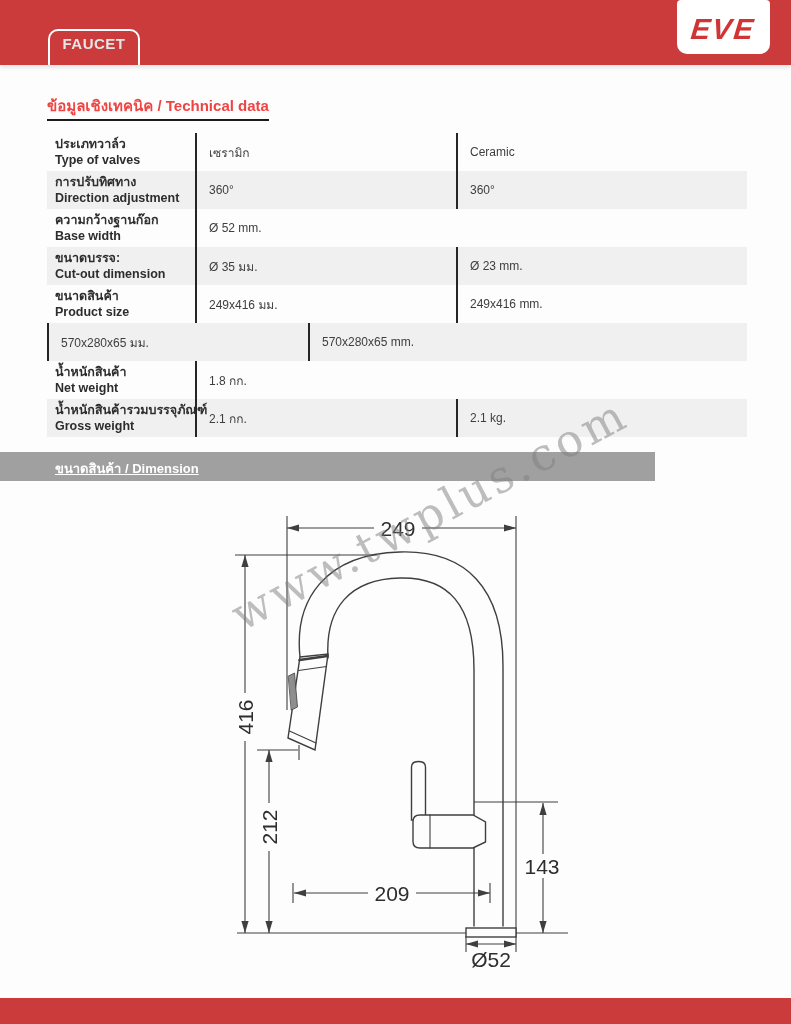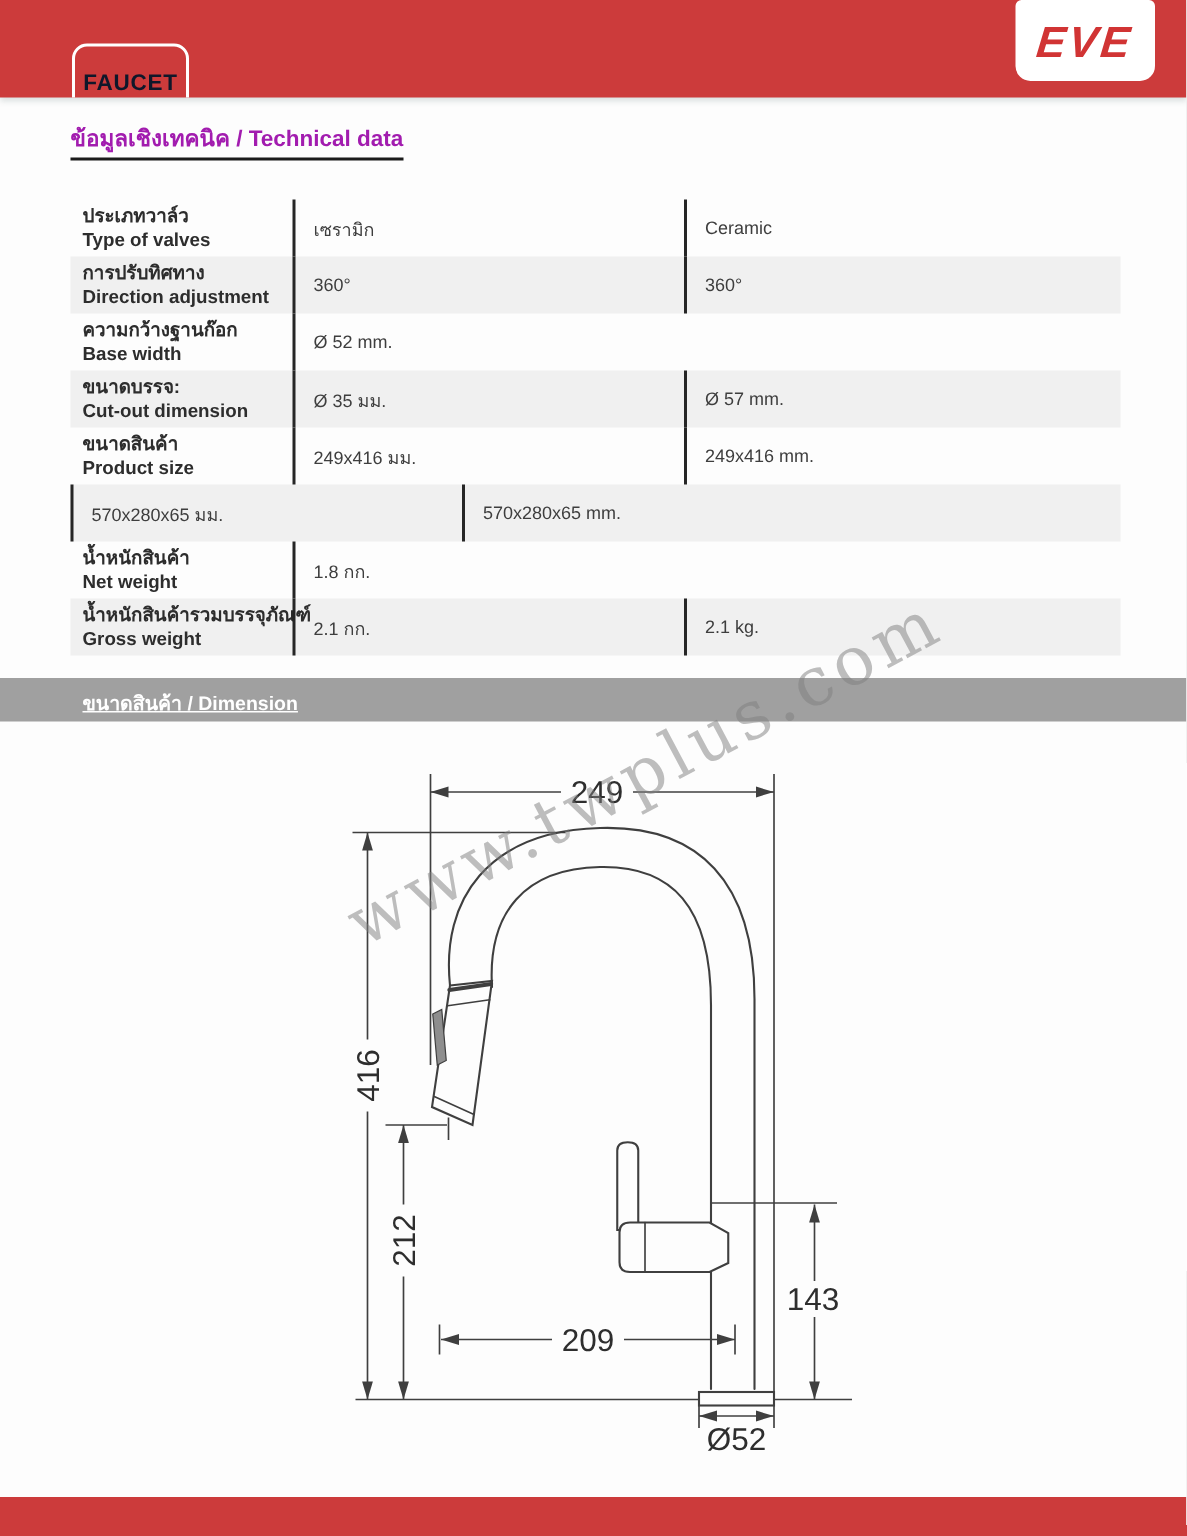--- a/index.html
+++ b/index.html
@@ -8,53 +8,53 @@
     background:#fdfdfd;overflow:hidden;
     font-family:"Liberation Sans","DejaVu Sans",sans-serif;
   }
   
   .header-bar{
     position:absolute;left:0;top:0;width:791px;height:65px;
     background:#cc3b3b;overflow:hidden;
     box-shadow:0 2px 4px rgba(60,90,90,.18);
   }
   .faucet-badge{
-    position:absolute;left:48px;top:29px;width:78px;height:46px;
+    position:absolute;left:48px;top:29px;width:92px;height:46px;
     border:2.5px solid #ffffff;border-radius:10px;box-sizing:border-box;
-    color:#0f172a;font-size:15px;font-weight:bold;letter-spacing:.5px;
-    text-align:center;padding-top:16px;
+    color:#e5e5e5;font-size:15px;font-weight:bold;letter-spacing:.5px;
+    text-align:center;padding-top:4px;
   }
   .logo-box{
     position:absolute;right:21px;top:0;width:93px;height:54px;
     background:#ffffff;border-radius:4px 4px 10px 10px;
     display:flex;align-items:center;justify-content:center;padding-top:4px;box-sizing:border-box;
   }
   .logo-text{
     color:#d13434;font-size:29px;font-weight:bold;font-style:italic;
     letter-spacing:2px;transform:skewX(-6deg);line-height:1;
   }
   
   .tech-title{
-    position:absolute;left:47px;top:80px;
-    font-size:15px;font-weight:bold;color:#a21caf;
+    position:absolute;left:47px;top:94px;
+    font-size:15px;font-weight:bold;color:#ef4444;
     border-bottom:2px solid #1b1b1b;padding-bottom:1px;
   }
   .tech-table{position:absolute;left:47px;top:133px;width:700px;}
   .t-row{display:flex;height:38px;}
   .t-row:nth-child(even){background:#f0f0f0;}
   .c-label{width:148px;box-sizing:border-box;padding:3px 16px 0 8px;}
   .c-label div{font-size:12.5px;font-weight:bold;color:#2d2d2d;line-height:16px;white-space:nowrap;}
   .c-th,.c-en{
     border-left:2px solid #262626;display:flex;align-items:center;
     box-sizing:border-box;padding-left:12px;font-size:12px;color:#3e3e3e;
   }
   .c-th{width:261px;text-align:center;}
   .c-en{width:291px;}
   
-  .dim-bar{position:absolute;left:0;top:452px;width:791px;height:29px;background:#a0a0a0;}
+  .dim-bar{position:absolute;left:0;top:452px;width:655px;height:29px;background:#a0a0a0;}
   .dim-bar-title{
     position:absolute;left:55px;top:6px;font-size:13px;font-weight:bold;
     color:#ffffff;text-decoration:underline;
   }
   .diagram{position:absolute;left:0;top:500px;}
   .dim-text{font-family:"Liberation Sans","DejaVu Sans",sans-serif;font-size:21px;fill:#2e2e2e;}
   
   .watermark{
     position:absolute;left:233px;top:592px;width:430px;height:46px;
     transform:rotate(-28deg);transform-origin:0 50%;
@@ -103,21 +103,21 @@
         <div>Base width</div>
       </div>
       <div class="c-en">Ø 52 mm.</div>
     </div>
     <div class="t-row">
       <div class="c-label">
         <div>ขนาดบรรจ:</div>
         <div>Cut-out dimension</div>
       </div>
       <div class="c-th">Ø 35 มม.</div>
-      <div class="c-en">Ø 57 mm.</div>
+      <div class="c-en">Ø 23 mm.</div>
     </div>
     <div class="t-row">
       <div class="c-label">
         <div>ขนาดสินค้า</div>
         <div>Product size</div>
       </div>
       <div class="c-th">249x416 มม.</div>
       <div class="c-en">249x416 mm.</div>
     </div>
     <div class="t-row">

